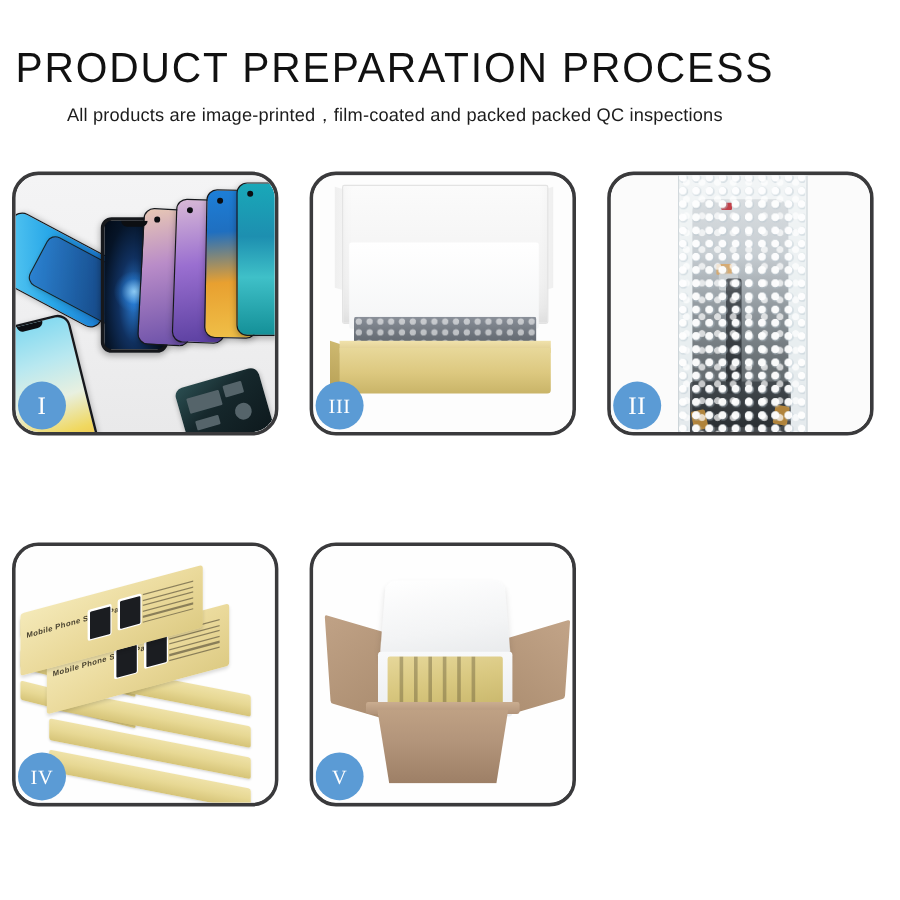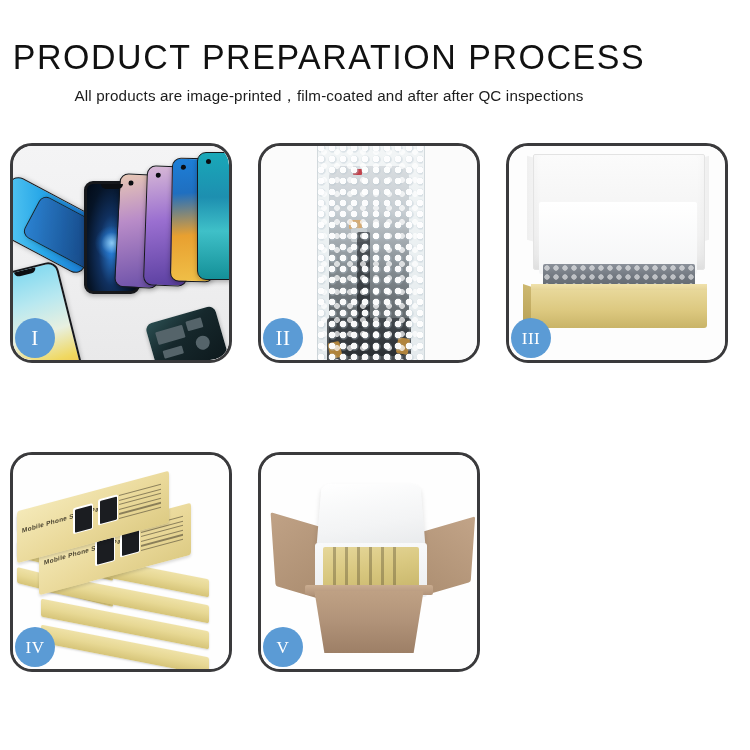--- a/index.html
+++ b/index.html
@@ -506,21 +506,21 @@
     background: linear-gradient(180deg, rgba(255,255,255,.35), rgba(230,235,238,.18));
     transform: rotate(13deg);
     pointer-events: none;
   }
 </style>
 </head>
 <body>
 
 <div class="header">
   <h1 class="page-title">PRODUCT PREPARATION PROCESS</h1>
-  <p class="page-subtitle">All products are image-printed，film-coated and after after QC inspections</p>
+  <p class="page-subtitle">All products are image-printed，film-coated and packed packed QC inspections</p>
 </div>
 
 <div class="grid">
 
   <div class="panel">
     <div class="panel-stage">
       <div class="p1-bg"></div>
 
       <div class="phone p1-blue"></div>
       <div class="phone p1-blue2"></div>
@@ -548,53 +548,53 @@
 
       <div class="p1-board">
         <i style="left:8px;top:10px;width:28px;height:13px;"></i>
         <i style="left:40px;top:8px;width:16px;height:10px;"></i>
         <i style="left:10px;top:30px;width:20px;height:8px;"></i>
         <i style="left:44px;top:26px;width:14px;height:14px;border-radius:50%;"></i>
       </div>
 
     </div>
     <div class="badge">I</div>
+  </div>
+
+  <div class="panel">
+    <div class="panel-stage">
+      <div class="p3-bg"></div>
+      <div class="p3-lid-flapL"></div>
+      <div class="p3-lid-flapR"></div>
+      <div class="p3-lid"></div>
+      <div class="p3-foam"></div>
+      <div class="p3-wrap"></div>
+      <div class="p3-tray-side"></div>
+      <div class="p3-tray-lip"></div>
+      <div class="p3-tray-front"></div>
+    </div>
+    <div class="badge small-num">III</div>
   </div>
 
   <div class="panel">
     <div class="panel-stage">
       <div class="p2-bg"></div>
       <div class="p2-bag"></div>
       <div class="p2-screen"></div>
       <div class="p2-tape"></div>
       <div class="p2-conn"></div>
       <div class="p2-flex"></div>
       <div class="p2-bottom"></div>
       <div class="p2-gold1"></div>
       <div class="p2-gold2"></div>
       <div class="p2-redlabel"></div>
       <div class="bubbles"></div>
       <div class="bubbles2"></div>
     </div>
     <div class="badge">II</div>
-  </div>
-
-  <div class="panel">
-    <div class="panel-stage">
-      <div class="p3-bg"></div>
-      <div class="p3-lid-flapL"></div>
-      <div class="p3-lid-flapR"></div>
-      <div class="p3-lid"></div>
-      <div class="p3-foam"></div>
-      <div class="p3-wrap"></div>
-      <div class="p3-tray-side"></div>
-      <div class="p3-tray-lip"></div>
-      <div class="p3-tray-front"></div>
-    </div>
-    <div class="badge small-num">III</div>
   </div>
 
   <div class="panel">
     <div class="panel-stage">
       <div class="p4-bg"></div>
       <div class="boxstack">
 
         <div class="ybox" style="left:4px;  top:72px;  width:96px; height:16px; transform:skewY(14deg);"></div>
         <div class="ybox" style="left:4px;  top:98px;  width:96px; height:16px; transform:skewY(14deg);"></div>
         <div class="ybox" style="left:4px;  top:124px; width:96px; height:16px; transform:skewY(14deg);"></div>

